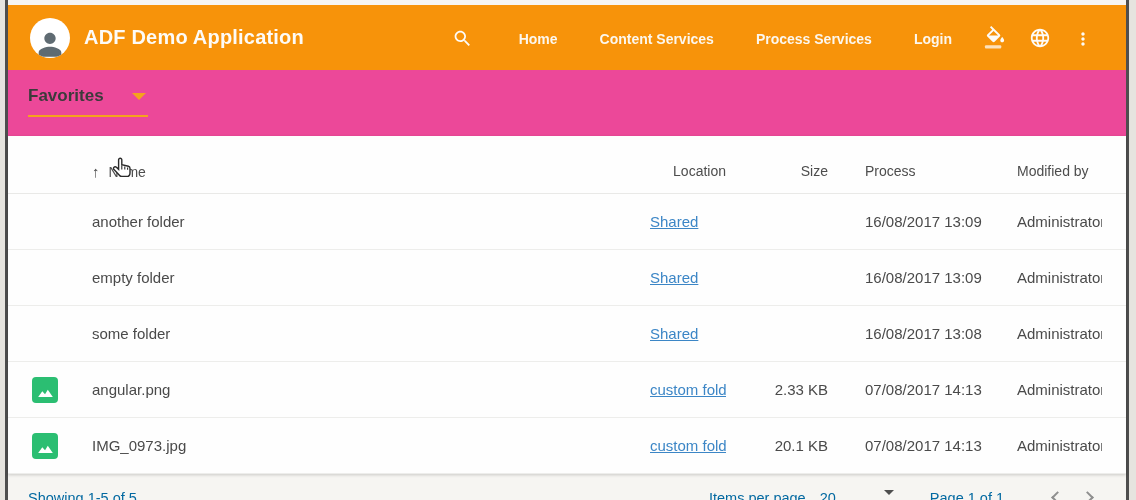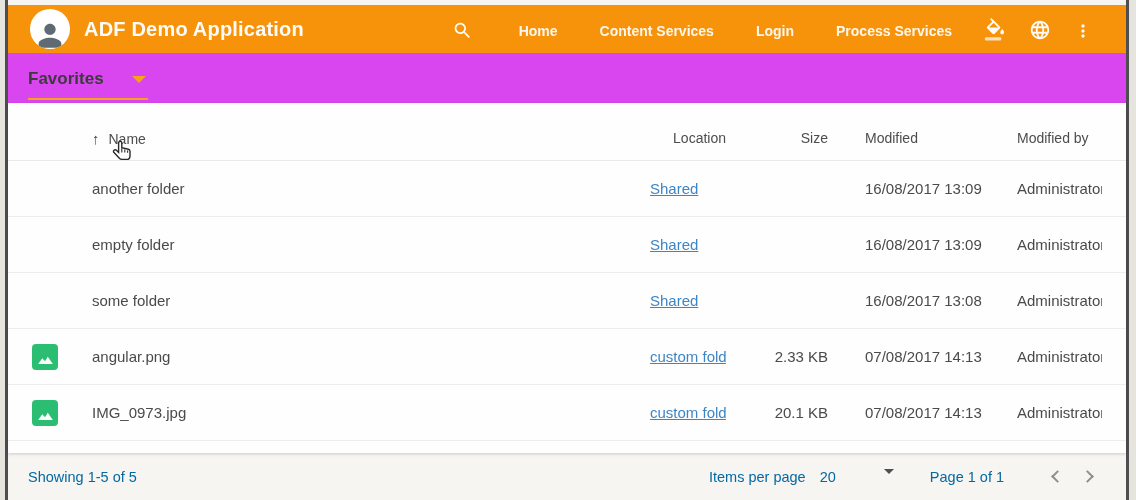--- a/index.html
+++ b/index.html
@@ -13,41 +13,41 @@
     position: absolute; left: 5px; top: 0;
     width: 1124px; height: 500px;
     border-left: 3px solid #4e4e4e;
     border-right: 3px solid #4e4e4e;
     background: #f6f5f2;
     padding-top: 5px;
     display: flex; flex-direction: column;
   }
   
   .appbar {
-    height: 48px; background: #f7930a; flex: 0 0 auto;
+    height: 65px; background: #f7930a; flex: 0 0 auto;
     display: flex; align-items: center; padding: 0 22px;
     color: #fdfbf7;
   }
   .avatar {
     width: 40px; height: 40px; border-radius: 50%;
     background: #ffffff; overflow: hidden; flex: 0 0 auto;
     display: flex; align-items: flex-end; justify-content: center;
   }
   .avatar svg { display:block; margin-bottom:-3px; }
   .app-title { font-size: 20px; font-weight: bold; margin-left: 14px; letter-spacing:.2px; }
   .appbar-right { margin-left: auto; display: flex; align-items: flex-end; }
   .nav-item {
     font-size: 14px; font-weight: bold; color: #fcf7ee;
     padding: 10px 21px; cursor: pointer; white-space: nowrap;
   }
   .icon-btn { padding: 8px 11px; cursor: pointer; display:flex; align-items:center; }
   .icon-btn svg { display:block; }
   .search-btn { margin-right: 14px; }
   
-  .subheader { height: 50px; background: #d946ef; position: relative; flex:0 0 auto; }
+  .subheader { height: 66px; background: #ec4899; position: relative; flex:0 0 auto; }
   .tab {
     position: absolute; left: 20px; top: 16px; width: 120px;
     display: flex; align-items: center; justify-content: space-between;
     padding-bottom: 9px; border-bottom: 2px solid #f5a31c; cursor: pointer;
   }
   .tab-label { font-size: 17px; font-weight: bold; color: #3b3b3b; }
   .caret-down {
     width: 0; height: 0; margin-right: 2px;
     border-left: 7px solid transparent; border-right: 7px solid transparent;
     border-top: 7px solid #f5a31c;
@@ -131,22 +131,22 @@
     <div class="app-title">ADF Demo Application</div>
 
     <div class="appbar-right">
       <div class="icon-btn search-btn">
         <svg width="21" height="21" viewBox="0 0 24 24">
           <path fill="#fdfbf7" d="M15.5 14h-.79l-.28-.27C15.41 12.59 16 11.11 16 9.5 16 5.91 13.09 3 9.5 3S3 5.91 3 9.5 5.91 16 9.5 16c1.61 0 3.09-.59 4.23-1.57l.27.28v.79l5 4.99L20.49 19l-4.99-5zm-6 0C7.01 14 5 11.99 5 9.5S7.01 5 9.5 5 14 7.01 14 9.5 11.99 14 9.5 14z"></path>
         </svg>
       </div>
       <div class="nav-item">Home</div>
       <div class="nav-item">Content Services</div>
+      <div class="nav-item">Process Services</div>
       <div class="nav-item">Login</div>
-      <div class="nav-item">Process Services</div>
 
       <div class="icon-btn">
         <svg width="23" height="23" viewBox="0 0 24 24">
           <path fill="#fdfbf7" d="M16.56 8.94L7.62 0 6.21 1.41l2.38 2.38-5.15 5.15c-.59.59-.59 1.54 0 2.12l5.5 5.5c.29.3.68.44 1.06.44s.77-.15 1.06-.44l5.5-5.5c.59-.58.59-1.53 0-2.12zM5.21 10L10 5.21 14.79 10H5.21zM19 11.5s-2 2.17-2 3.5c0 1.1.9 2 2 2s2-.9 2-2c0-1.33-2-3.5-2-3.5z"></path>
           <rect x="1" y="20" width="17" height="3.4" rx="1" fill="#fdfbf7" opacity="0.75"></rect>
         </svg>
       </div>
       <div class="icon-btn">
         <svg width="22" height="22" viewBox="0 0 24 24">
           <path fill="#fdfbf7" d="M11.99 2C6.47 2 2 6.48 2 12s4.47 10 9.99 10C17.52 22 22 17.52 22 12S17.52 2 11.99 2zm6.93 6h-2.95c-.32-1.25-.78-2.45-1.38-3.56 1.84.63 3.37 1.91 4.33 3.56zM12 4.04c.83 1.2 1.48 2.53 1.91 3.96h-3.82c.43-1.43 1.08-2.76 1.91-3.96zM4.26 14C4.1 13.36 4 12.69 4 12s.1-1.36.26-2h3.38c-.08.66-.14 1.32-.14 2 0 .68.06 1.34.14 2H4.26zm.82 2h2.95c.32 1.25.78 2.45 1.38 3.56-1.84-.63-3.37-1.9-4.33-3.56zm2.95-8H5.08c.96-1.66 2.49-2.93 4.33-3.56C8.81 5.55 8.35 6.75 8.03 8zM12 19.96c-.83-1.2-1.48-2.53-1.91-3.96h3.82c-.43 1.43-1.08 2.76-1.91 3.96zM14.34 14H9.66c-.09-.66-.16-1.32-.16-2 0-.68.07-1.35.16-2h4.68c.09.65.16 1.32.16 2 0 .68-.07 1.34-.16 2zm.25 5.56c.6-1.11 1.06-2.31 1.38-3.56h2.95c-.96 1.65-2.49 2.93-4.33 3.56zM16.36 14c.08-.66.14-1.32.14-2 0-.68-.06-1.34-.14-2h3.38c.16.64.26 1.31.26 2s-.1 1.36-.26 2h-3.38z"></path>
@@ -174,21 +174,21 @@
   </div>
 
   <main class="card">
     <div class="trow thead">
       <div class="cell"></div>
       <div class="cell name-head">
         <span class="sort-arrow">↑</span><span>Name</span>
       </div>
       <div class="cell c-loc">Location</div>
       <div class="cell c-size">Size</div>
-      <div class="cell c-mod">Modified</div>
+      <div class="cell c-mod">Process</div>
       <div class="cell c-modby">Modified by</div>
     </div>
     <div id="rows-container">
   <div class="trow">
     <div class="cell">
             <span class="ficon"><span class="icon-folder"></span></span>
           </div>
     <div class="cell c-name">another folder</div>
     <div class="cell c-loc"><a class="link">Shared</a></div>
     <div class="cell c-size"></div>

